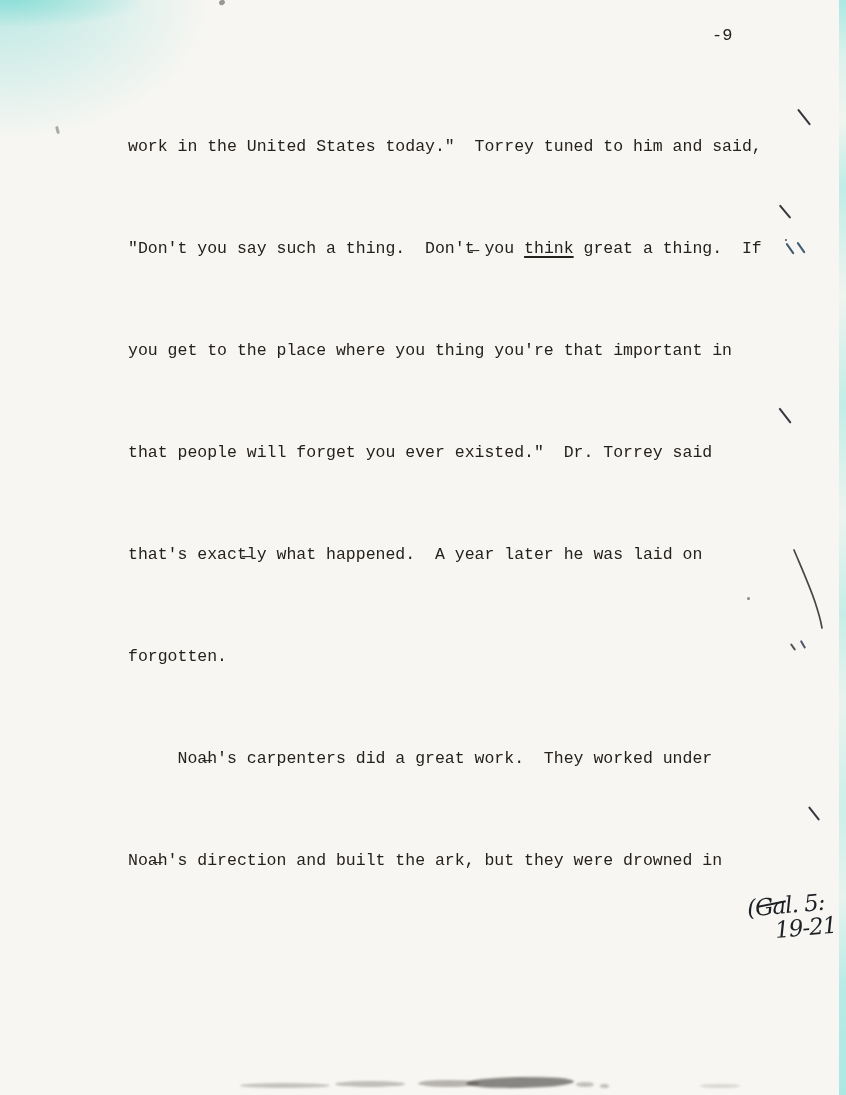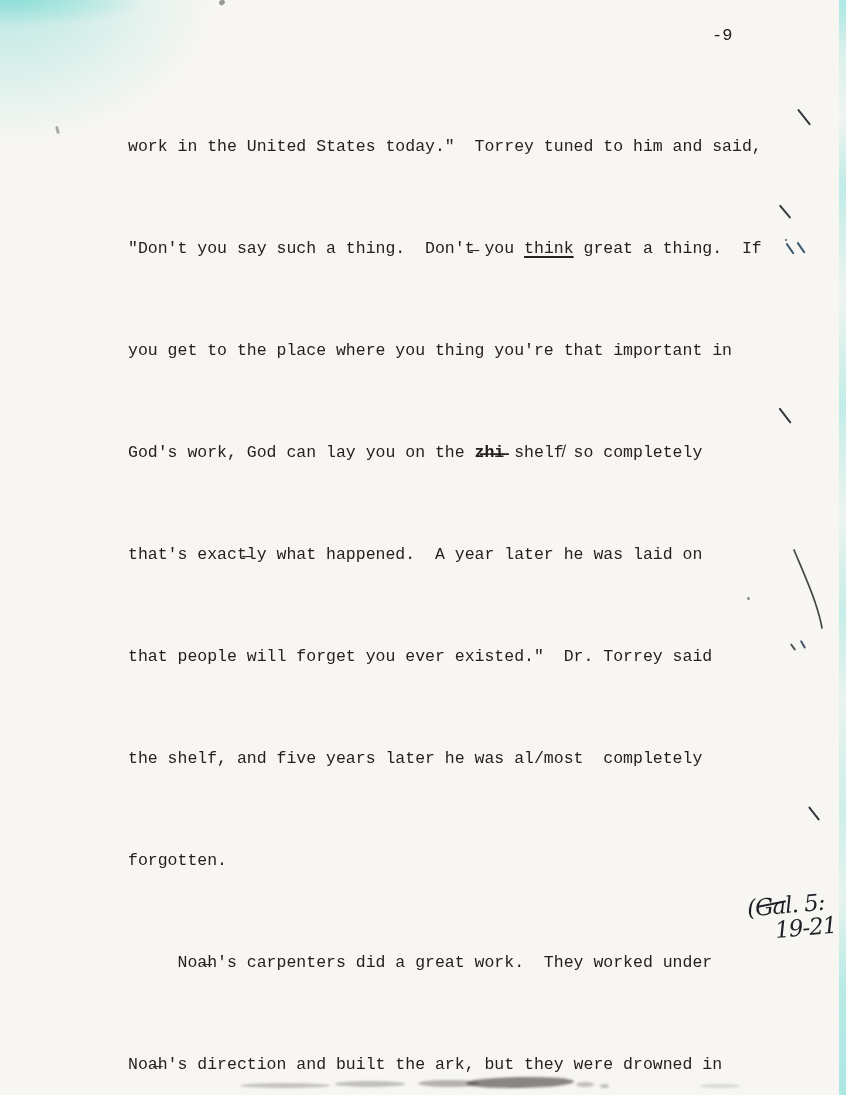--- a/index.html
+++ b/index.html
@@ -53,24 +53,22 @@
 <div class="tint-tl"></div>
 <div class="tint-tl2"></div>
 <div class="tint-right"></div>
 
 <div class="pagenum">-9</div>
 
 <div class="text">
   <div class="ln">work in the United States today."  Torrey tuned to him and said,</div>
   <div class="ln"><span>"Don't you say such a thing.  Don't̶ you </span><span class="ul">think</span><span> great a thing.  If</span></div>
   <div class="ln">you get to the place where you thing you're that important in</div>
-  <div class="ln"><span>God's work, God can lay you on the </span><span class="bx">z̶h̶i̶</span><span> shelf̸ so completely</span></div>
+  <div class="ln">that people will forget you ever existed."  Dr. Torrey said</div>
   <div class="ln">that's exact̶ly what happened.  A year later he was laid on</div>
-  <div class="ln">that people will forget you ever existed."  Dr. Torrey said</div>
-  <div class="ln">the shelf, and five years later he was al/most  completely</div>
   <div class="ln">forgotten.</div>
   <div class="ln">     Noa̶h's carpenters did a great work.  They worked under</div>
   <div class="ln">Noa̶h's direction and built the ark, but they were drowned in</div>
   
   
   
   
   
   
   

